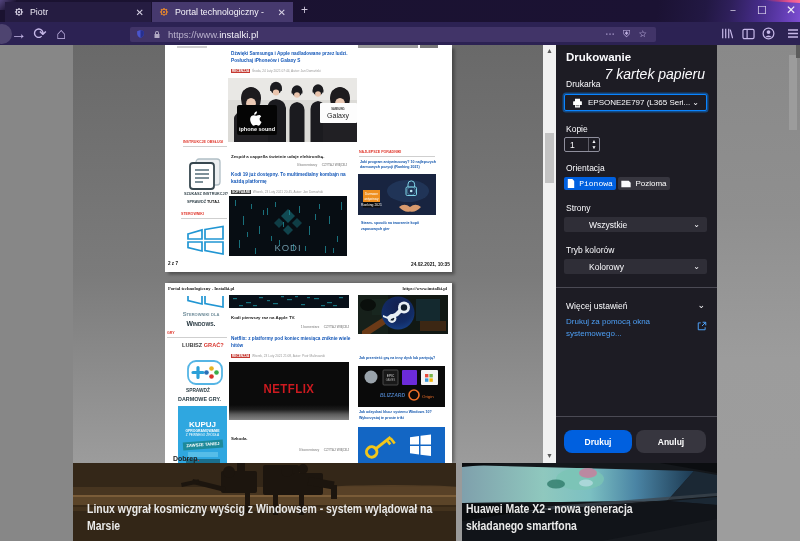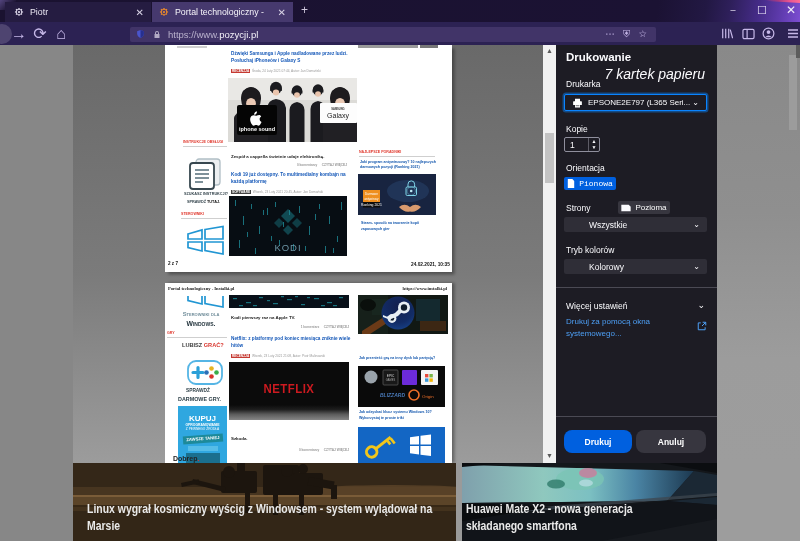--- a/index.html
+++ b/index.html
@@ -81,21 +81,21 @@
 <div class="abs navic" style="left:33px;width:14px;">⟳</div>
 <div class="abs navic" style="left:54px;width:14px;">⌂</div>
 <div class="abs" id="urlbar">
   <svg style="margin-left:6px" width="9" height="10" viewBox="0 0 16 16">
       <path fill="#4a55cc" d="M8 1l6 2v4c0 4-2.5 6.5-6 8-3.5-1.5-6-4-6-8V3z"></path>
       <path fill="#27308f" d="M8 1v14c3.5-1.5 6-4 6-8V3z"></path>
     </svg>
   <svg style="margin-left:8px" width="8" height="9" viewBox="0 0 16 16" fill="#b3abc5">
       <path d="M4 7V5a4 4 0 118 0v2h1v8H3V7zm2 0h4V5a2 2 0 10-4 0z"></path>
     </svg>
-  <span style="margin-left:7px">https://www.<b style="color:#f4f2f9;font-weight:normal">pozycji.pl</b></span>
+  <span style="margin-left:7px">https://www.<b style="color:#f4f2f9;font-weight:normal">instalki.pl</b></span>
   <span style="margin-left:auto;margin-right:8px;letter-spacing:1px;color:#c6b8e8">⋯&nbsp;&nbsp;⛨&nbsp;&nbsp;☆</span>
 </div>
 <div class="abs navic" style="left:720px;width:14px;">
     <svg width="12" height="13" viewBox="0 0 14 14" fill="none" stroke="#c6b8e8" stroke-width="1.4">
       <path d="M2 1.5v11M5.5 1.5v11M9 1.5v11M10.8 2.5l2.8 10"></path>
     </svg>
   </div>
 <div class="abs navic" style="left:741px;width:14px;">
     <svg width="13" height="12" viewBox="0 0 14 13" fill="none" stroke="#c6b8e8" stroke-width="1.3">
       <rect x="1" y="1.5" width="12" height="10" rx="1.5"></rect>
@@ -278,21 +278,21 @@
     <rect x="1" y="4" width="34" height="23" rx="8" fill="none" stroke="#55b5e5" stroke-width="1.8"></rect>
     <path d="M11 10.5 v10 M6 15.5 h10" stroke="#2ba0d8" stroke-width="3.2" stroke-linecap="round"></path>
     <circle cx="24.5" cy="11.5" r="2.3" fill="#e5b321"></circle>
       <circle cx="29.5" cy="15.5" r="2.3" fill="#3aae49"></circle>
     <circle cx="24.5" cy="19.5" r="2.3" fill="#d8342c"></circle>
       <circle cx="19.5" cy="15.5" r="2.3" fill="#2c6fb7"></circle>
   </svg>
   <div class="abs blk" style="left:21px;top:105px;font-size:4.8px;color:#2c3e46;">SPRAWDŹ</div>
   <div class="abs blk" style="left:13px;top:112.5px;font-size:5.4px;color:#2c3e46;">DARMOWE GRY.</div>
   <div class="abs" style="left:13px;top:123px;width:49px;height:57px;background:#2fa7e0;overflow:hidden;">
-    <div style="text-align:center;color:#fff;font-weight:bold;font-size:8px;margin-top:8px;">KUPUJ</div>
+    <div style="text-align:center;color:#fff;font-weight:bold;font-size:8px;margin-top:14px;">KUPUJ</div>
     <div style="text-align:center;color:#fff;font-weight:bold;font-size:3.4px;">OPROGRAMOWANIE</div>
     <div style="text-align:center;color:#fff;font-size:3.2px;">Z PEWNEGO ŹRÓDŁA</div>
     <div style="margin:4px auto 0;width:40px;height:8px;background:#1d8a9a;color:#fff;font-size:4.2px;font-weight:bold;text-align:center;line-height:8px;transform:rotate(-4deg);">ZAWSZE TANIEJ</div>
     <div style="margin:3px auto 0;width:30px;height:5px;background:#56bde8;"></div>
     <div style="margin:2px auto 0;width:34px;height:10px;background:#1a6f8e;"></div>
   </div>
   <div class="abs" style="left:8px;top:172px;font-size:7px;font-weight:bold;color:#222;">Dobrep<span style="color:#d8342c">.</span></div>
 
   <svg class="abs" style="left:64px;top:12px;" width="120" height="13" viewBox="0 0 120 13">
     <rect width="120" height="13" fill="#081019"></rect>
@@ -467,21 +467,21 @@
         <span>▲</span>
         <span>▼</span>
       </span>
   </div>
   <div class="abs plabel" style="left:10px;top:118px;">Orientacja</div>
   <div class="abs orbtn" style="left:8px;width:52px;background:#0060df;font-family:Liberation Mono, monospace;">
     <svg width="8" height="9" viewBox="0 0 12 14" style="margin-right:4px">
         <path fill="#fff" d="M1 0h7l3 3v11H1z"></path>
       </svg>Pionowa
   </div>
-  <div class="abs orbtn" style="left:62px;width:52px;background:#37363f;margin-top:24px;">
+  <div class="abs orbtn" style="left:62px;width:52px;background:#37363f;">
     <svg width="10" height="8" viewBox="0 0 14 12" style="margin-right:4px">
         <path fill="#fbfbfe" d="M0 1h11l3 3v7H0z"></path>
       </svg>Pozioma
   </div>
   <div class="abs plabel" style="left:10px;top:158px;">Strony</div>
   <div class="abs pselect" style="top:172px;">Wszystkie<span class="chev">⌄</span></div>
   <div class="abs plabel" style="left:10px;top:200px;">Tryb kolorów</div>
   <div class="abs pselect" style="top:214px;">Kolorowy<span class="chev">⌄</span></div>
   <div class="abs" style="left:0;top:242px;width:161px;border-top:1px solid #4b4a54;"></div>
   <div class="abs" style="left:10px;top:256px;font-size:8.5px;color:#fbfbfe;">Więcej ustawień</div>

